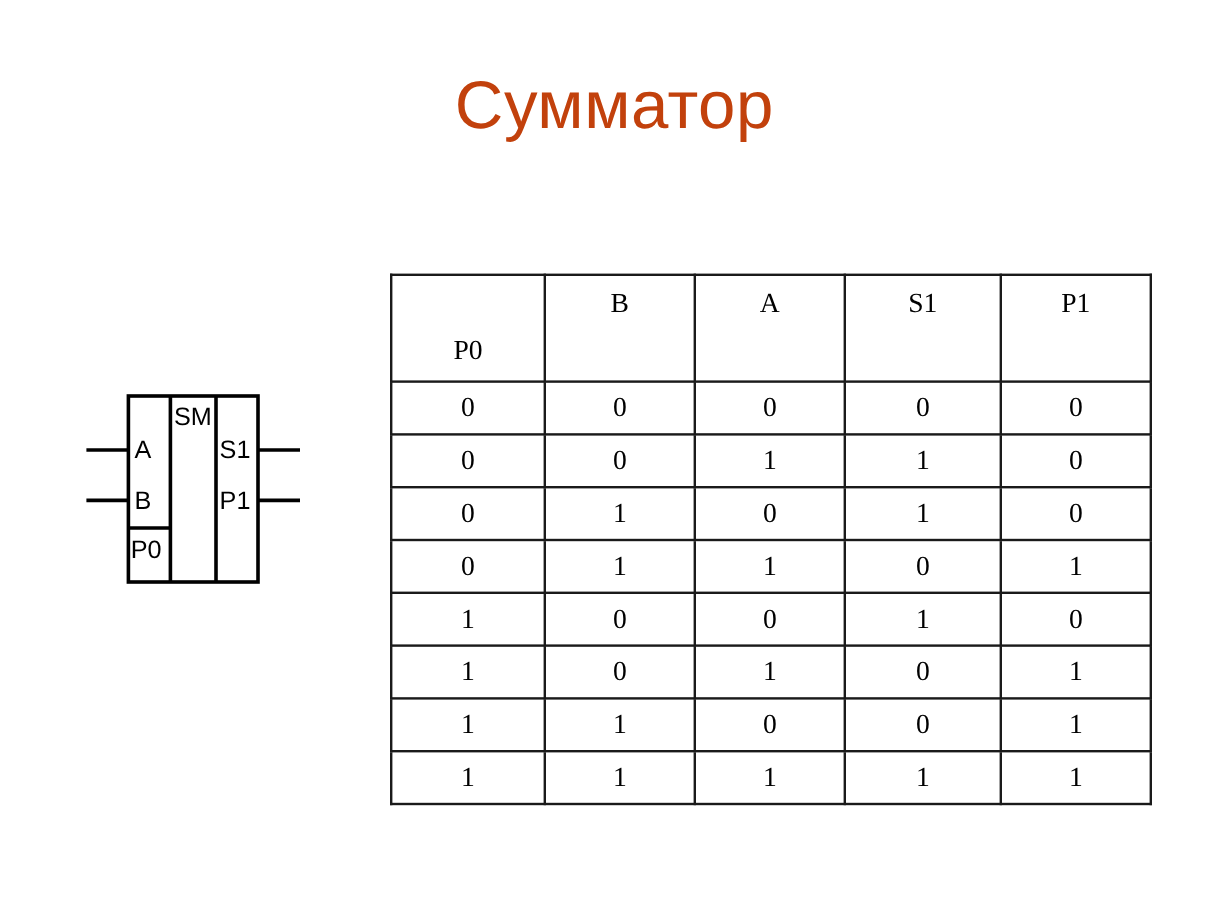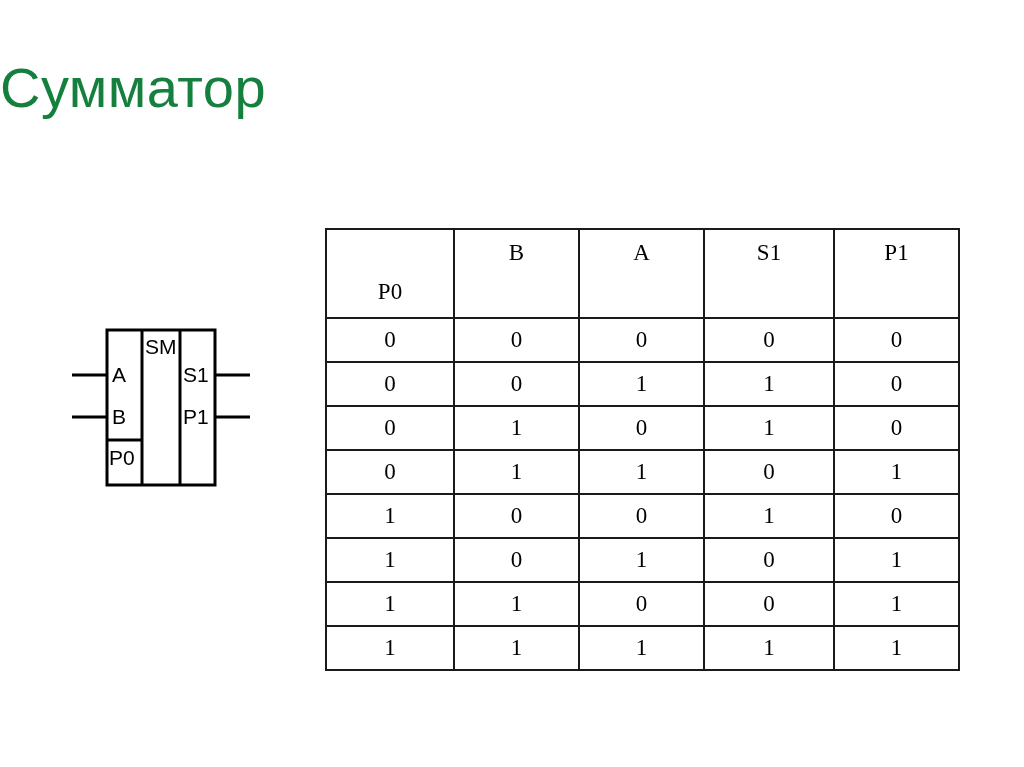--- a/index.html
+++ b/index.html
@@ -16,27 +16,27 @@
     font-family: "Liberation Sans", sans-serif;
     color: #000000;
   }
 
   
   #slide-title {
     position: absolute;
     left: 0;
     top: 56px;
     width: 1024px;
-    text-align: left;
+    text-align: center;
     font-family: "Liberation Sans", sans-serif;
     font-size: 56px;
     font-weight: 400;
     line-height: 64px;
     letter-spacing: 0.5px;
-    color: #15803d;
+    color: #c2410c;
     white-space: nowrap;
   }
 
   
   #adder-symbol {
     position: absolute;
     left: 60px;
     top: 318px;
     width: 210px;
     height: 185px;

